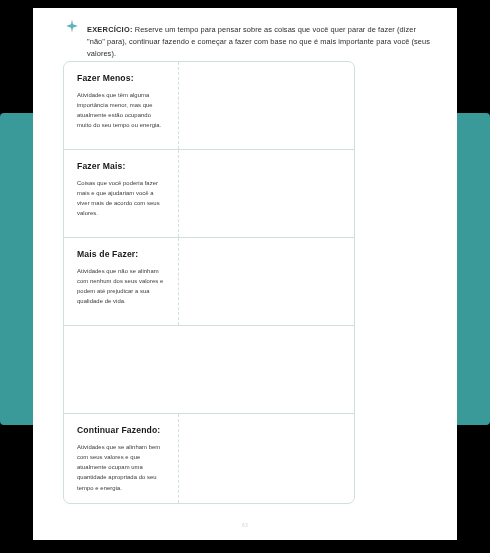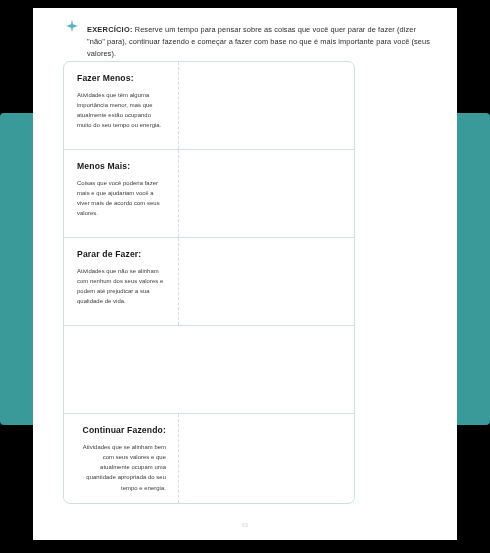--- a/index.html
+++ b/index.html
@@ -89,21 +89,20 @@
     overflow: hidden;
   }
   .ws-row {
     display: flex;
     border-bottom: 1px solid #cfe0e0;
     min-height: 88px;
     box-sizing: border-box;
   }
   .ws-row:last-child {
     border-bottom: none;
-    text-align: right;
   }
   .ws-prompt {
     flex: 0 0 115px;
     box-sizing: border-box;
     padding: 11px 12px 10px 13px;
     border-right: 1px dashed #cfe0e0;
   }
   .ws-title {
     font-size: 8.6px;
     font-weight: bold;
@@ -158,29 +157,29 @@
     <div class="ws-row">
       <div class="ws-prompt">
         <div class="ws-title">Fazer Menos:</div>
         <div class="ws-desc">Atividades que têm alguma importância menor, mas que atualmente estão ocupando muito do seu tempo ou energia.</div>
       </div>
       <div class="ws-answer"></div>
     </div>
 
     <div class="ws-row">
       <div class="ws-prompt">
-        <div class="ws-title">Menos Mais:</div>
+        <div class="ws-title">Fazer Mais:</div>
         <div class="ws-desc">Coisas que você poderia fazer mais e que ajudariam você a viver mais de acordo com seus valores.</div>
       </div>
       <div class="ws-answer"></div>
     </div>
 
     <div class="ws-row">
       <div class="ws-prompt">
-        <div class="ws-title">Parar de Fazer:</div>
+        <div class="ws-title">Mais de Fazer:</div>
         <div class="ws-desc">Atividades que não se alinham com nenhum dos seus valores e podem até prejudicar a sua qualidade de vida.</div>
       </div>
       <div class="ws-answer"></div>
     </div>
 
     <div class="ws-row">
       <div class="ws-answer"></div>
     </div>
 
     <div class="ws-row">

